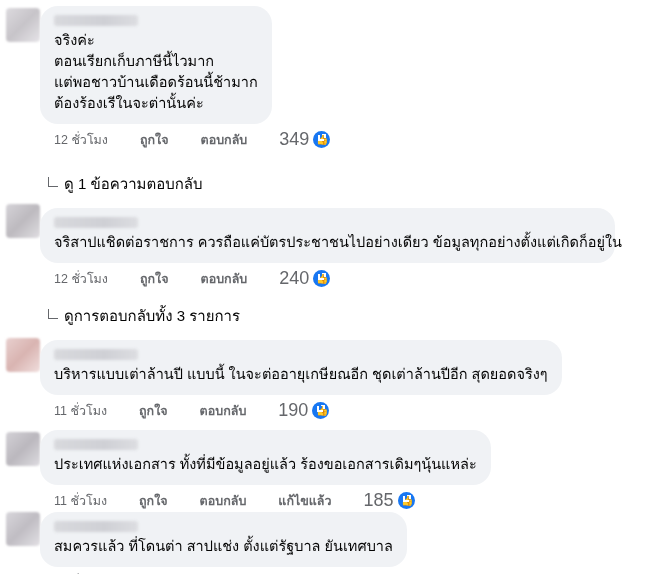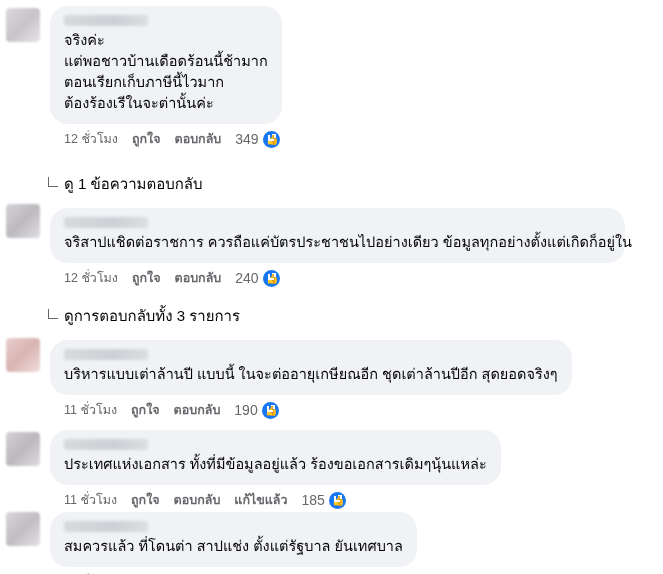--- a/index.html
+++ b/index.html
@@ -31,21 +31,21 @@
     filter: blur(1.2px);
   }
   .avatar.a1 { top: 8px;   background: linear-gradient(135deg,#dcdade,#c7c4c9,#e6e4e8); }
   .avatar.a2 { top: 204px; background: linear-gradient(135deg,#d5d3d8,#bdbabf,#e0dee2); }
   .avatar.a3 { top: 338px; background: linear-gradient(135deg,#e8d0cf,#d9b4b1,#f0dedd); }
   .avatar.a4 { top: 432px; background: linear-gradient(135deg,#d3d1d6,#bbb8be,#dedce1); }
   .avatar.a5 { top: 512px; background: linear-gradient(135deg,#d8d6db,#c0bdc3,#e3e1e5); }
 
   .comment {
     position: absolute;
-    left: 50px;
+    left: 40px;
   }
 
   .bubble {
     display: inline-block;
     background: #f0f2f5;
     border-radius: 18px;
     padding: 9px 14px 10px 14px;
     color: #050505;
     font-size: 14.5px;
     line-height: 1.45;
@@ -64,37 +64,37 @@
   .bubble .line {
     display: block;
     white-space: nowrap;
   }
 
   .meta {
     margin-top: 5px;
     margin-left: 14px;
     display: flex;
     align-items: center;
-    gap: 14px;
+    gap: 32px;
     font-size: 12.5px;
     color: #65676b;
     font-weight: 600;
     white-space: nowrap;
   }
   .meta .act { cursor: pointer; }
   .meta .time { font-weight: 400; color: #65676b; }
 
   .reactions {
     display: inline-flex;
     align-items: center;
     gap: 4px;
     font-weight: 400;
     color: #65676b;
   }
-  .reactions .count { font-size: 14px; }
+  .reactions .count { font-size: 18px; }
   .like-badge {
     display: inline-block;
     width: 17px;
     height: 17px;
     border-radius: 50%;
     background: #1877f2;
     position: relative;
   }
   .like-badge::after {
     content: "";
@@ -147,22 +147,22 @@
   <div class="avatar a1"></div>
   <div class="avatar a2"></div>
   <div class="avatar a3"></div>
   <div class="avatar a4"></div>
   <div class="avatar a5"></div>
 
   <div class="comment" style="top:6px;">
     <div class="bubble">
       <span class="name"></span>
       <span class="line">จริงค่ะ</span>
+      <span class="line">ตอนเรียกเก็บภาษีนี้ไวมาก</span>
       <span class="line">แต่พอชาวบ้านเดือดร้อนนี้ช้ามาก</span>
-      <span class="line">ตอนเรียกเก็บภาษีนี้ไวมาก</span>
       <span class="line">ต้องร้องเรีในจะต่านั้นค่ะ</span>
     </div>
     <div class="meta">
       <span class="time">12 ชั่วโมง</span>
       <span class="act">ถูกใจ</span>
       <span class="act">ตอบกลับ</span>
       <span class="reactions">
         <span class="count">349</span>
         <span class="like-badge">
             <span class="thumb">👍</span>

